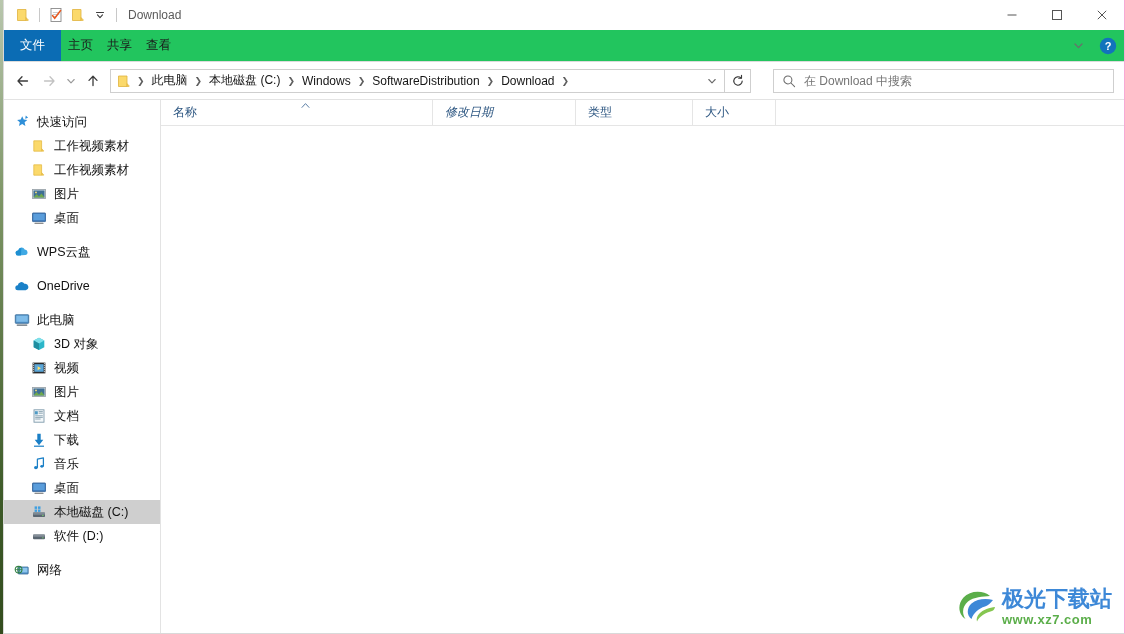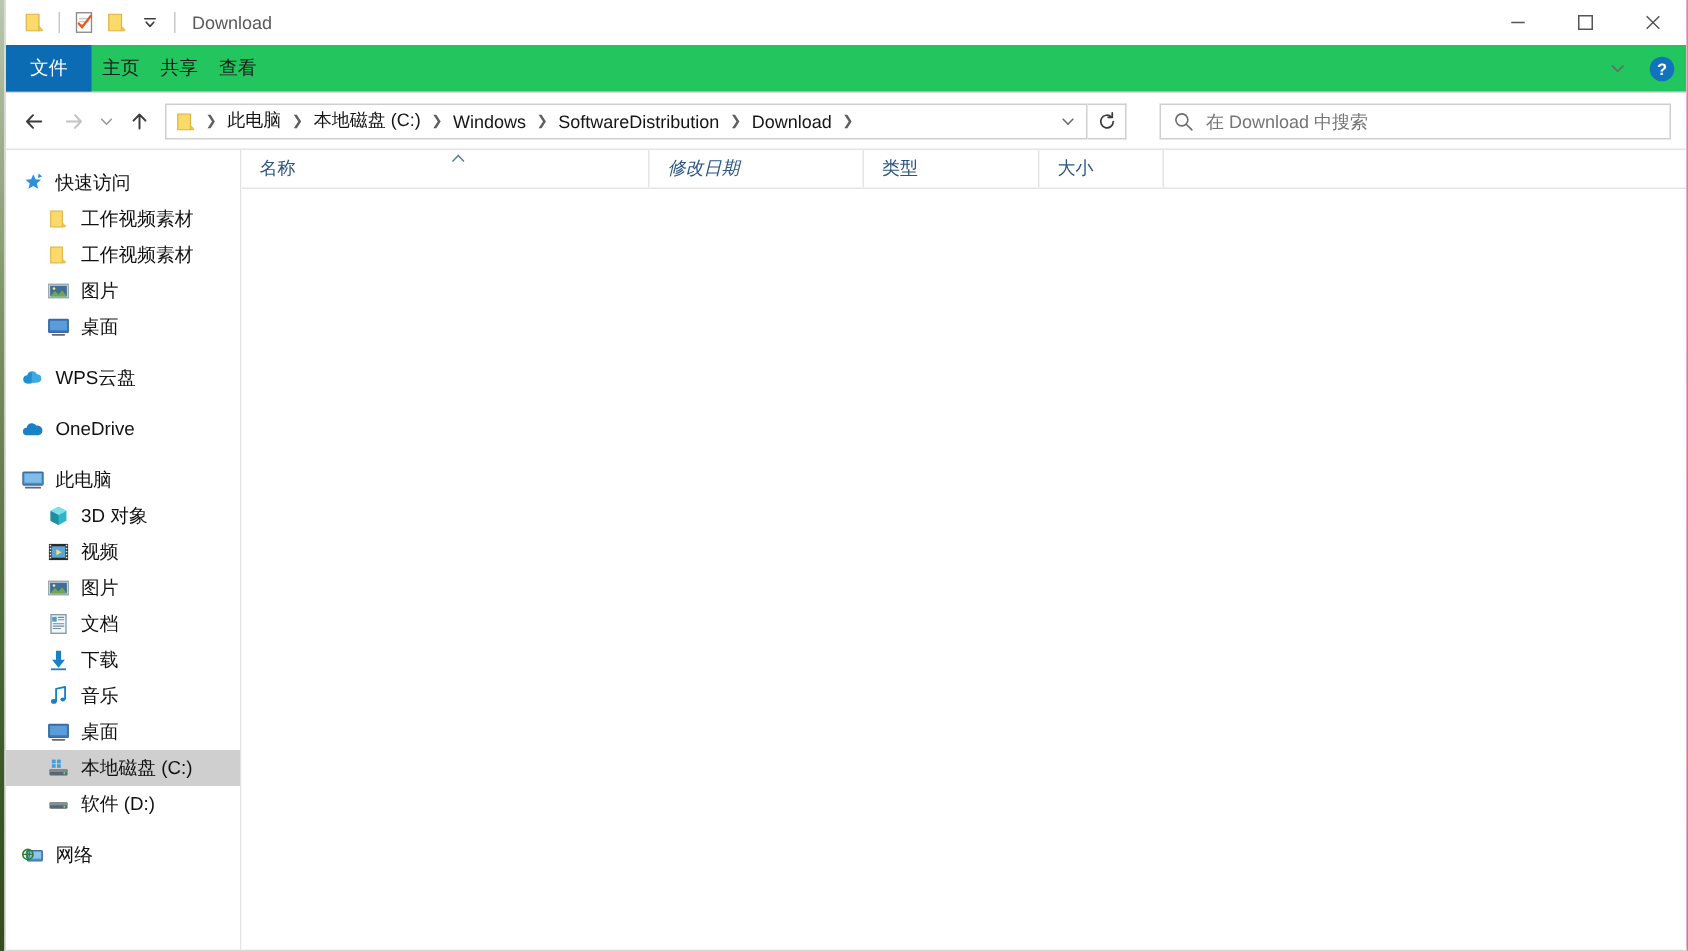--- a/index.html
+++ b/index.html
@@ -730,14 +730,25 @@
           <span>类型</span>
         </div>
         <div class="col col-size">
           <span>大小</span>
         </div>
       </div>
 
     </div>
   </div>
 
+  <div id="watermark">
+    <svg width="48" height="40" viewBox="0 0 48 40">
+      <path d="M38 9C31 3 18 3.5 11.5 10.5 5 17.5 6.5 28 13.5 32c-4-5.5-3-13 2.5-17.5C21.5 10 31 9.5 38 9z" fill="#4fa83d"></path>
+      <path d="M41 13c-6.5-2-16-1.5-21.5 3.5-5 4.5-5 12 0 15.5 2-6 7-10.5 13.5-12.5 3-.9 5.9-3.9 8-6.5z" fill="#2f7fd4"></path>
+      <path d="M43 20c-5 .5-12 2.5-16 7-2 2.2-2.8 5-2 7.5 2.5-5.5 9-9 15-10.5 1.6-.4 2.8-2.3 3-4z" fill="#7dc243"></path>
+    </svg>
+    <div id="wm-text">
+      <div id="wm-title">极光下载站</div>
+      <div id="wm-url">www.xz7.com</div>
+    </div>
+  </div>
 
 </div>
 
 </body></html>

